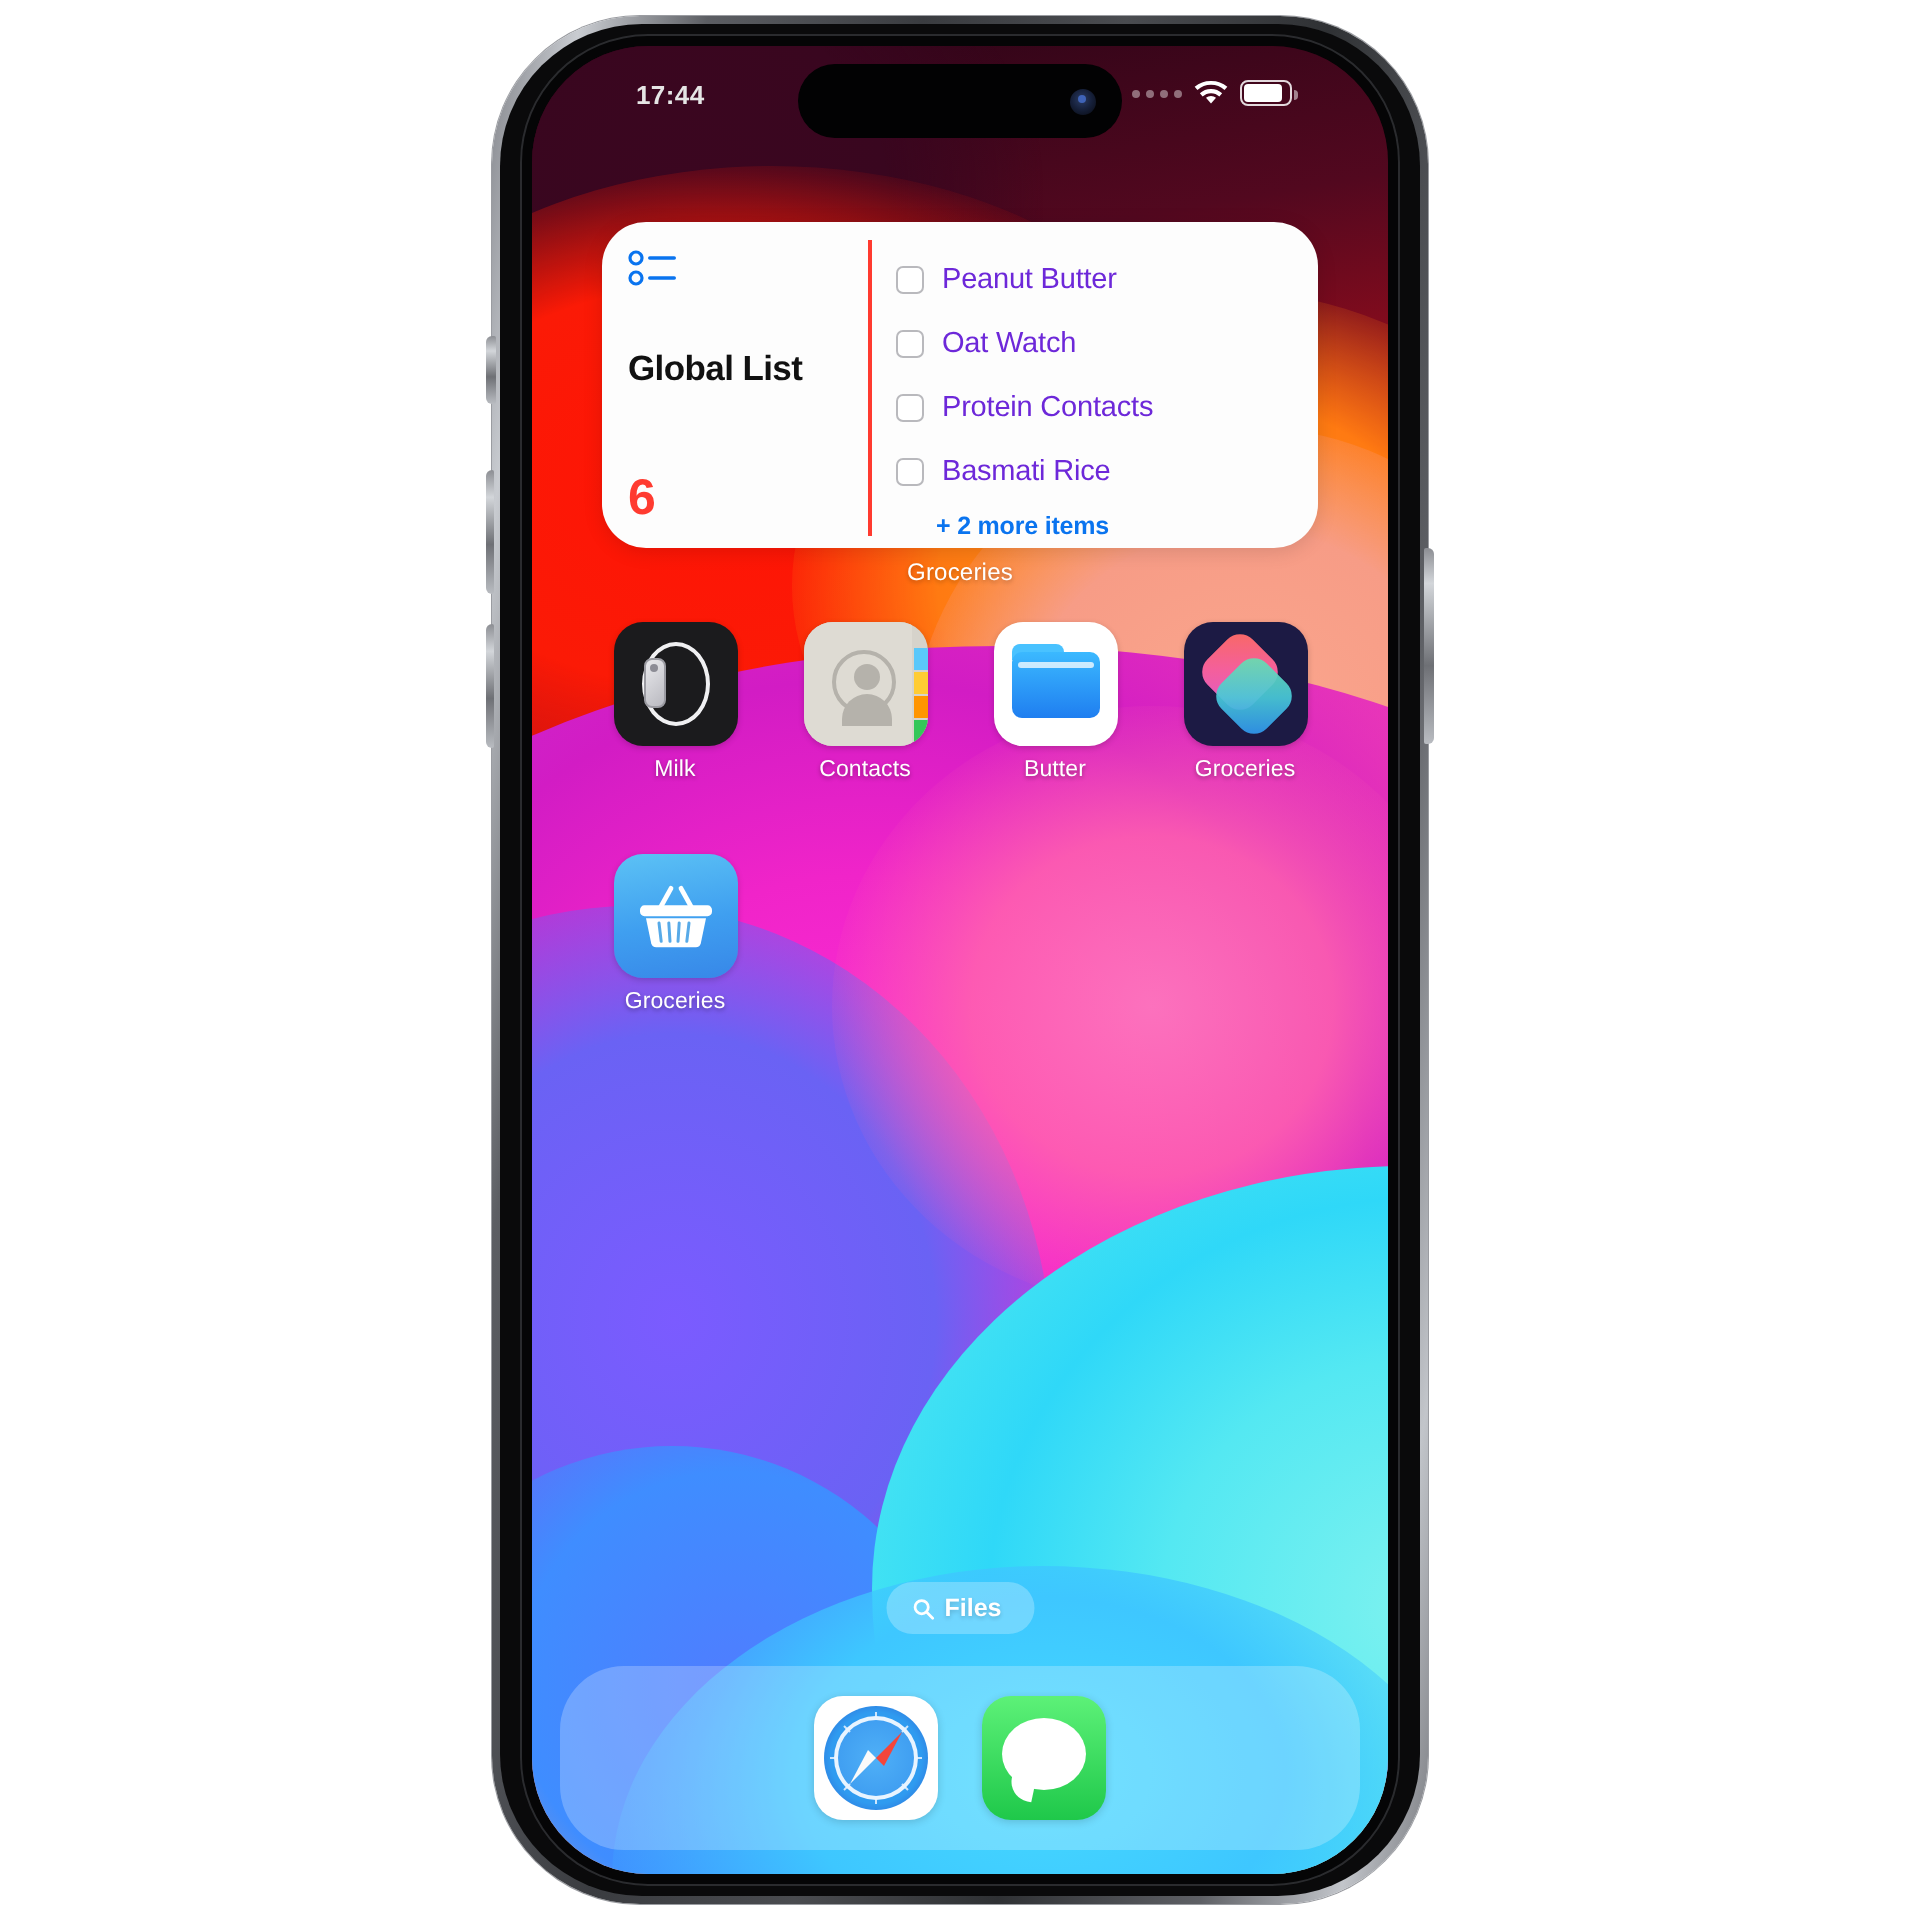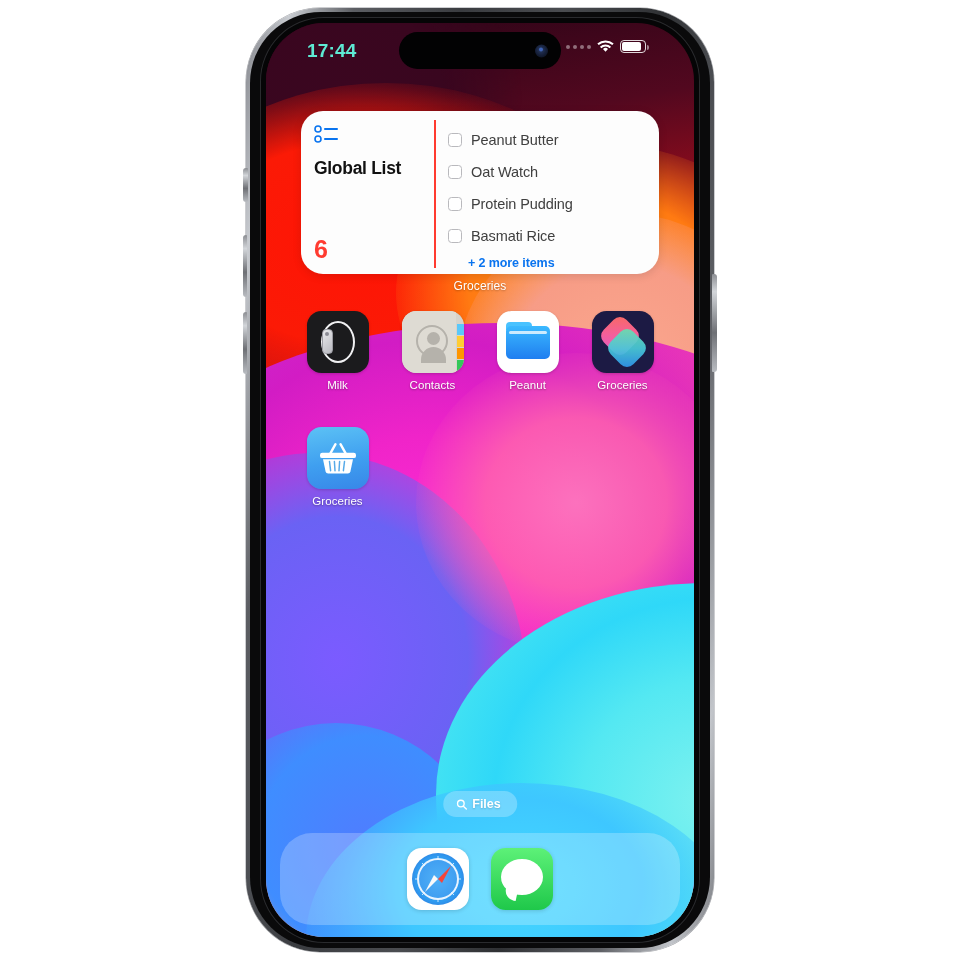--- a/index.html
+++ b/index.html
@@ -139,22 +139,22 @@
     background: radial-gradient(ellipse at 60% 40%, #4f7dff 0%, #3f8dff 42%, rgba(63,141,255,0) 76%);
   }
 
   
   .statusbar {
     position: absolute; left: 0; top: 0;
     width: 428px; height: 58px;
     z-index: 40;
   }
   .sb-time {
-    position: absolute; left: 41px; top: 17px;
-    font-size: 19px; font-weight: bold; color: #5eead4;
+    position: absolute; left: 52px; top: 17px;
+    font-size: 13px; font-weight: bold; color: #e5e5e5;
     letter-spacing: .2px;
   }
   .island {
     position: absolute; left: 133px; top: 9px;
     width: 162px; height: 37px;
     border-radius: 19px;
     background: #020203;
   }
   .island-cam {
     position: absolute; right: 13px; top: 50%;
@@ -200,38 +200,38 @@
     box-shadow: 0 2px 10px rgba(0,0,0,.12);
   }
   .w-left {
     width: 133px; flex: 0 0 133px;
     padding: 14px 12px 12px 13px;
     position: relative;
     display: flex; flex-direction: column;
   }
   .w-listicon { width: 26px; height: 18px; display:block; }
   .w-title {
-    margin-top: 16px;
+    margin-top: 32px;
     font-size: 17.5px; font-weight: bold; color: #111;
     letter-spacing: -.3px; line-height: 1.1;
   }
   .w-count {
     position: absolute; left: 13px; bottom: 12px;
     font-size: 25px; font-weight: bold; color: #ff3b30;
     line-height: 1;
   }
   .w-divider { width: 2px; background: #ff3b30; margin: 9px 0 6px 0; flex: 0 0 2px; }
   .w-right { flex: 1; padding: 13px 10px 8px 12px; position: relative; }
   .w-item { display: flex; align-items: center; gap: 9px; height: 32px; }
   .cbox {
     width: 14px; height: 14px; flex: 0 0 14px;
     border: 1.4px solid #b9b9bd; border-radius: 3.5px;
     background: #fff;
   }
-  .w-item-label { font-size: 14.5px; color: #404040; letter-spacing: -.1px; }
+  .w-item-label { font-size: 14.5px; color: #6d28d9; letter-spacing: -.1px; }
   .w-more {
     position: absolute; left: 32px; bottom: 4px;
     font-size: 12.5px; font-weight: bold; color: #0a74ef;
     letter-spacing: -.1px;
   }
   .widget-label {
     text-align: center; margin-top: 5px;
     font-size: 12px; color: #fff; letter-spacing: .1px;
     text-shadow: 0 1px 2px rgba(0,0,0,.28);
   }
@@ -475,21 +475,21 @@
           <div class="w-item">
             <span class="cbox"></span>
             <span class="w-item-label">Peanut Butter</span>
           </div>
           <div class="w-item">
             <span class="cbox"></span>
             <span class="w-item-label">Oat Watch</span>
           </div>
           <div class="w-item">
             <span class="cbox"></span>
-            <span class="w-item-label">Protein Pudding</span>
+            <span class="w-item-label">Protein Contacts</span>
           </div>
           <div class="w-item">
             <span class="cbox"></span>
             <span class="w-item-label">Basmati Rice</span>
           </div>
           <div class="w-more">+ 2 more items</div>
         </div>
       </div>
       <div class="widget-label">Groceries</div>
     </div>
@@ -517,21 +517,21 @@
         </div>
         <div class="app-label">Contacts</div>
       </div>
 
       <div class="app">
         <div class="app-icon ic-files">
           <div class="tabtop"></div>
             <div class="folder"></div>
             <div class="flap"></div>
         </div>
-        <div class="app-label">Peanut</div>
+        <div class="app-label">Butter</div>
       </div>
 
       <div class="app">
         <div class="app-icon ic-shortcuts">
           <div class="dia d1"></div>
             <div class="dia d2"></div>
         </div>
         <div class="app-label">Groceries</div>
       </div>
 

